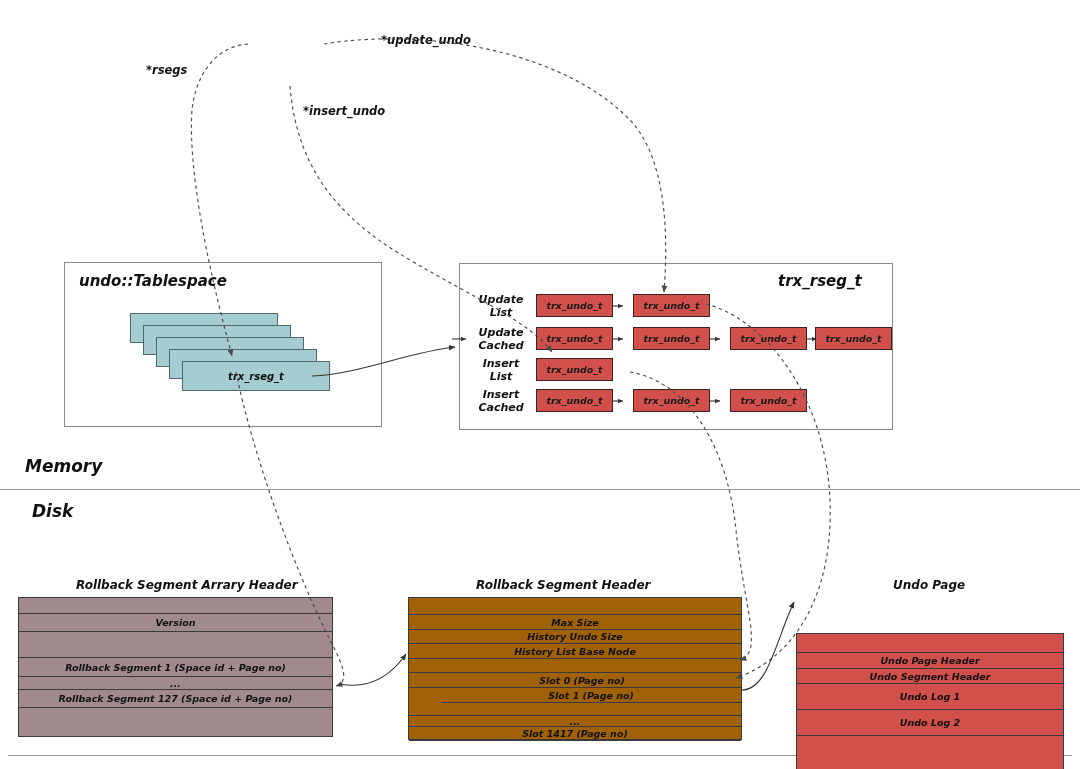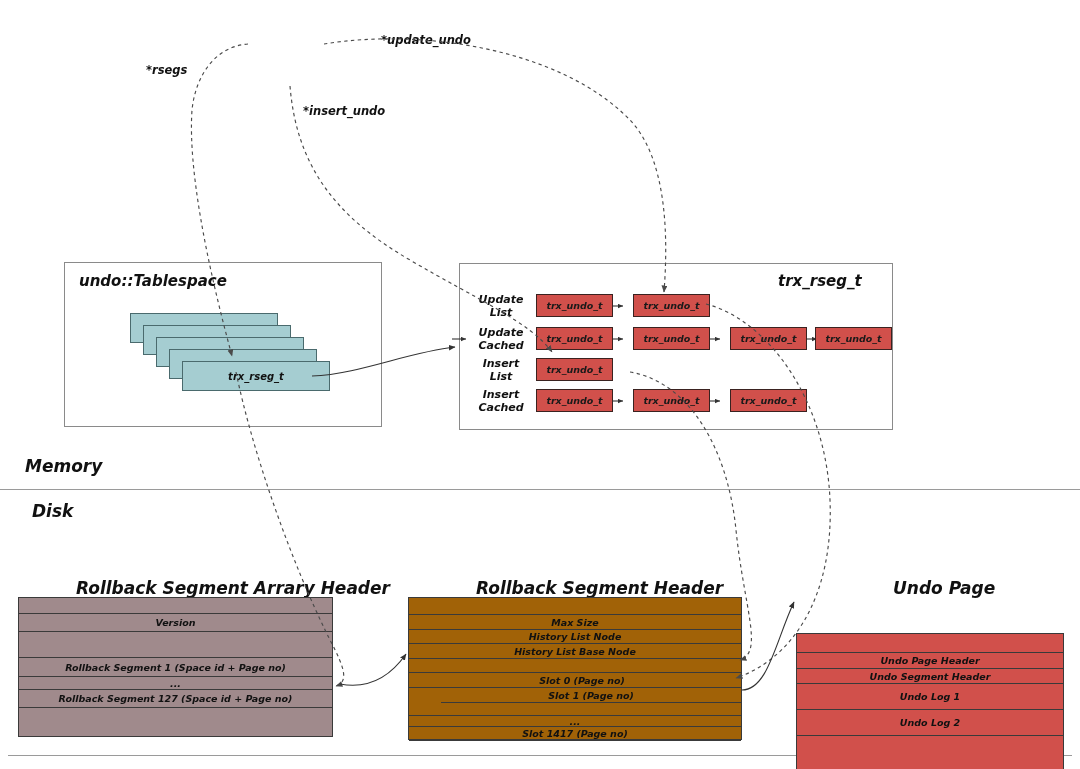--- a/index.html
+++ b/index.html
@@ -41,21 +41,21 @@
       line-height:13px;text-align:center;}
 
   
   #memory-label{left:25px;top:456px;font-size:17px;}
   #disk-label{left:32px;top:501px;font-size:17px;}
   .divider{height:0;border-top:1.6px solid #9a9a9a;}
   #mem-disk-divider{left:0px;top:489px;width:1080px;}
   #bottom-divider{left:8px;top:755px;width:1064px;}
 
   
-  .tbl-title{font-size:17px;font-style:italic;font-weight:bold;white-space:nowrap;}
+  .tbl-title{font-size:12px;font-style:italic;font-weight:bold;white-space:nowrap;}
   .disk-table{border:1.2px solid #3a3a3a;}
   .trow{border-bottom:1px solid #3a3a3a;font-size:9.5px;font-style:italic;
         font-weight:bold;color:#111;display:flex;align-items:center;justify-content:center;
         box-sizing:border-box;}
   .trow:last-child{border-bottom:none;}
   .mauve{background:#a08a8c;}
   .teal{background:#a16207;}
   .red{background:#d1504b;}
 
   svg.overlay{position:absolute;left:0;top:0;width:1080px;height:769px;pointer-events:none;}
@@ -186,21 +186,21 @@
         <div class="trow" style="height: 26px;"></div>
         <div class="trow" style="height: 19px;">Rollback Segment 1 (Space id + Page no)</div>
         <div class="trow" style="height: 13px;">...</div>
         <div class="trow" style="height: 18px;">Rollback Segment 127 (Space id + Page no)</div>
         <div class="trow" style="height: 30px;"></div>
       </div>
       <div class="abs tbl-title" style="left: 476px; top: 578px;">Rollback Segment Header</div>
       <div class="abs disk-table teal" style="left: 408px; top: 597px; width: 334px; height: 143px;">
         <div class="trow" style="height: 17px;"></div>
         <div class="trow" style="height: 15px;">Max Size</div>
-        <div class="trow" style="height: 14px;">History List Node</div>
+        <div class="trow" style="height: 14px;">History Undo Size</div>
         <div class="trow" style="height: 15px;">History List Base Node</div>
         <div class="trow" style="height: 14px;"></div>
         <div class="trow" style="height: 15px; padding-left: 14px;">Slot 0 (Page no)</div>
         <div class="trow" style="height: 15px; margin-left: 32px;">Slot 1 (Page no)</div>
         <div class="trow" style="height: 13px;"></div>
         <div class="trow" style="height: 11px;">...</div>
         <div class="trow" style="height: 14px;">Slot 1417 (Page no)</div>
         <div class="trow" style="height: 14px;"></div>
       </div>
       <div class="abs tbl-title" style="left: 893px; top: 578px;">Undo Page</div>

